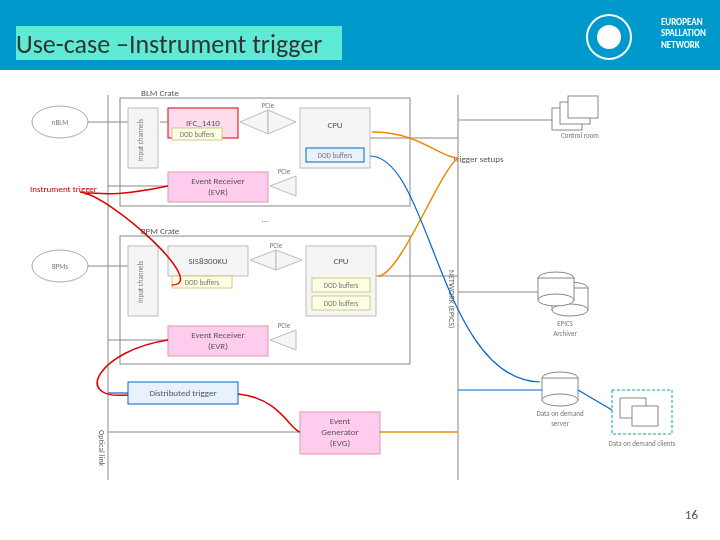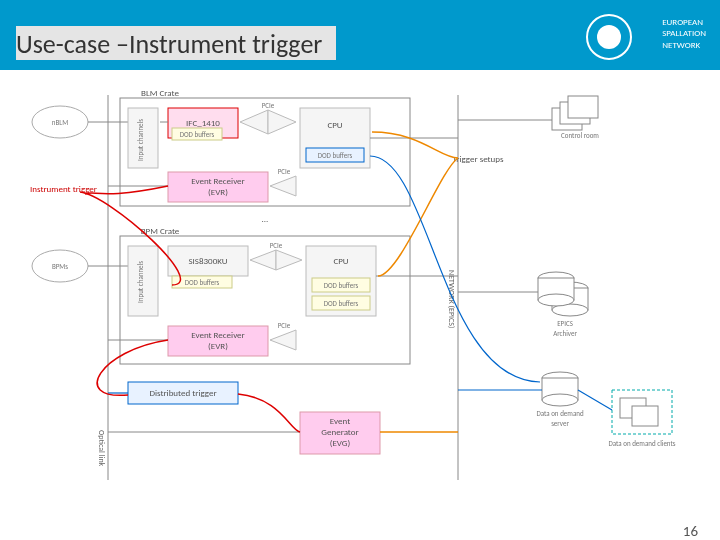--- a/index.html
+++ b/index.html
@@ -1,40 +1,40 @@
 <!DOCTYPE html>
 <html><head>
 <meta charset="utf-8">
 <style>
   html,body{margin:0;padding:0;width:720px;height:540px;background:#fff;font-family:Calibri,Arial,sans-serif;color:#333;overflow:hidden}
   .header{position:relative;height:70px;background:#0099cc;border-bottom:4px solid #fff}
-  .title{position:absolute;left:16px;bottom:10px;font-size:26px;color:#333;background:#e5e5e5;padding:2px 14px 0 0}
+  .title{position:absolute;left:16px;bottom:10px;font-size:26px;color:#333;background:#5eead4;padding:2px 20px 0 0}
   .logo{position:absolute;right:88px;top:14px;width:42px;height:42px;border-radius:50%;border:2px solid #fff;display:flex;align-items:center;justify-content:center}
   .logo::before{content:"";position:absolute;width:24px;height:24px;border-radius:50%;background:#fff}
-  .org{position:absolute;right:14px;top:16px;font-size:9px;color:#fff;line-height:1.25;font-weight:400;text-align:left}
+  .org{position:absolute;right:14px;top:16px;font-size:9px;color:#fff;line-height:1.25;font-weight:700;text-align:left}
   .stage{position:absolute;top:80px;left:0;right:0;bottom:0}
   svg{position:absolute;top:0;left:0}
   .box{stroke:#bbb;fill:#f5f5f5;stroke-width:1}
   .box-red{stroke:#d00;fill:#fde}
   .box-blue{stroke:#06c;fill:#e8f2ff}
   .box-yel{stroke:#cc8;fill:#fffde2}
   .box-pink{stroke:#d9a;fill:#fce}
   .lbl{font-size:9px;fill:#555;text-anchor:middle}
   .lbl-s{font-size:7px;fill:#777;text-anchor:middle}
   .lbl-red{font-size:9px;fill:#c00}
   .wire{stroke:#888;stroke-width:1;fill:none}
   .wire-red{stroke:#d00;stroke-width:1.5;fill:none}
   .wire-blue{stroke:#06c;stroke-width:1.2;fill:none}
   .wire-orng{stroke:#e80;stroke-width:1.5;fill:none}
   .cloud{stroke:#aaa;fill:#fff;stroke-width:1}
   .crate{stroke:#888;fill:none;stroke-width:1}
   .cyl{stroke:#888;fill:#fff;stroke-width:1}
   .mon{stroke:#888;fill:#fff;stroke-width:1}
   .vlbl{font-size:8px;fill:#666;writing-mode:tb;glyph-orientation-vertical:0}
-  .pgnum{position:absolute;right:22px;bottom:0;font-size:15px;color:#555}
+  .pgnum{position:absolute;right:22px;bottom:18px;font-size:13px;color:#555}
 </style>
 </head>
 <body>
 
 <div class="header">
   <div class="title">Use-case –Instrument trigger</div>
   <div class="logo"></div>
   <div class="org">
     <div>EUROPEAN</div>
     <div>SPALLATION</div>

